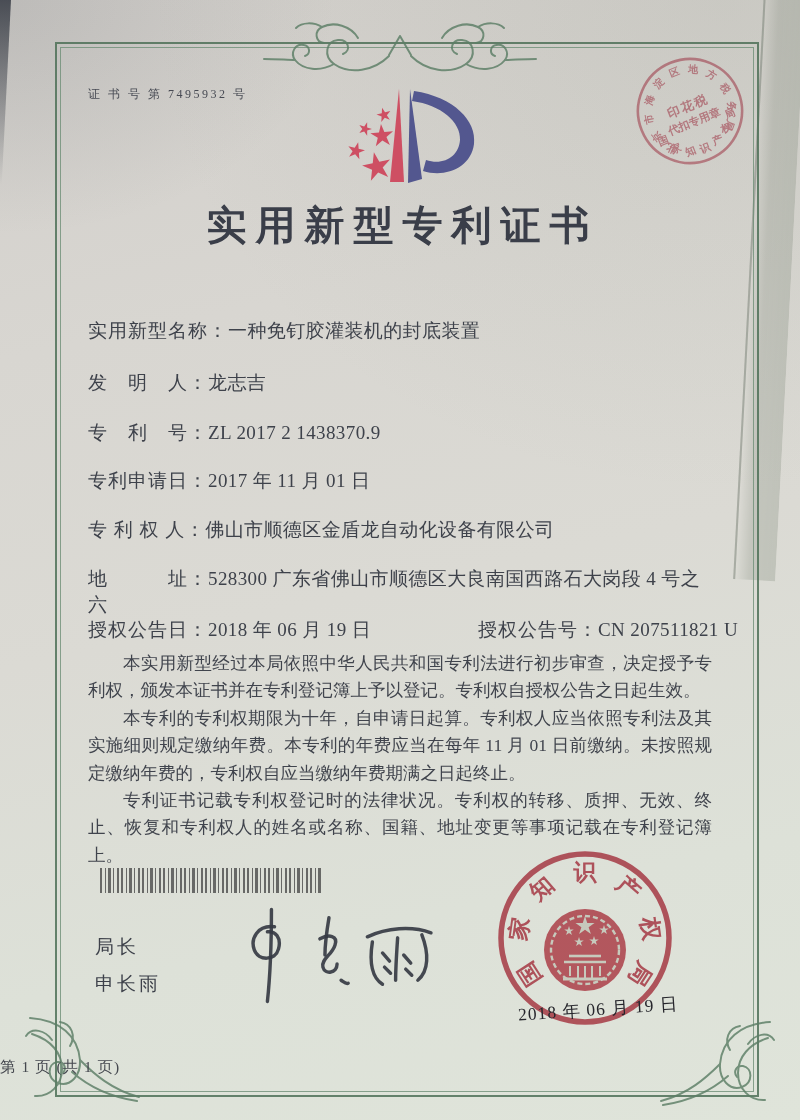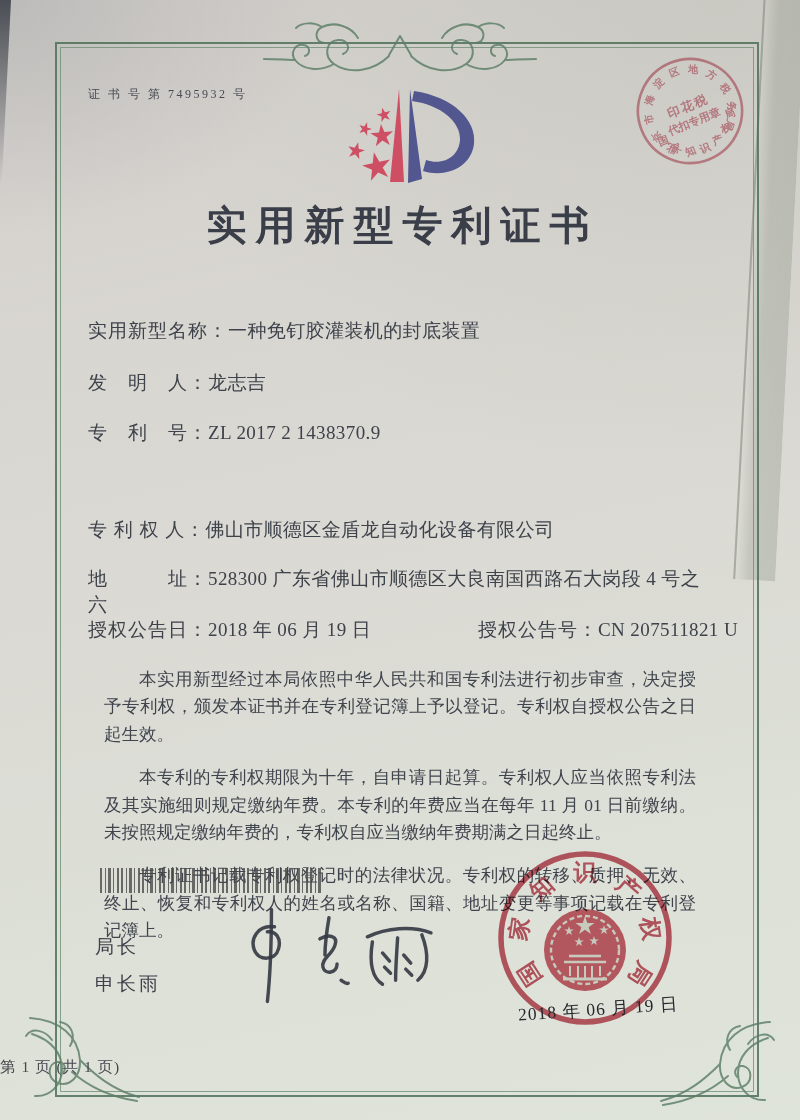--- a/index.html
+++ b/index.html
@@ -25,21 +25,21 @@
     border:1px solid rgba(110,143,119,.8);}
   .orn{position:absolute;stroke:#5c7e66;fill:none;stroke-width:2;opacity:.82;stroke-linecap:round;}
   .cert-no{position:absolute;left:88px;top:86px;font-size:12px;letter-spacing:2.5px;color:#474a53;}
   .logo{position:absolute;left:328px;top:82px;width:160px;height:112px;}
   .title{position:absolute;left:0;right:0;top:198px;text-align:center;
     font-size:40px;font-weight:600;letter-spacing:9px;padding-left:5px;color:#3a3e49;}
   .row{position:absolute;left:88px;font-size:19px;letter-spacing:.4px;color:#3e424b;line-height:26px;}
   .row .lbl{letter-spacing:1px;}
   .paras{position:absolute;left:88px;top:650px;width:624px;font-size:17.5px;
     line-height:27.4px;color:#40444d;text-align:justify;}
-  .paras p{margin:16px;text-indent:2em;}
+  .paras p{margin:0;text-indent:2em;}
   .barcode{position:absolute;left:100px;top:868px;width:222px;height:25px;opacity:.78;
     background:repeating-linear-gradient(90deg,
       #474747 0 2px,transparent 2px 5px,
       #474747 5px 6px,transparent 6px 8px,
       #474747 8px 11px,transparent 11px 13px,
       #474747 13px 14px,transparent 14px 17px,
       #474747 17px 19px,transparent 19px 21px);}
   .director-label{position:absolute;left:95px;top:934px;font-size:19px;letter-spacing:3px;color:#3d414a;}
   .director-name{position:absolute;left:95px;top:971px;font-size:19px;letter-spacing:3px;color:#3d414a;}
   .signature{position:absolute;left:224px;top:904px;width:212px;height:102px;}
@@ -134,20 +134,23 @@
 
   <div class="row" style="top:318px">
     <span class="lbl">实用新型名称：</span><span class="val">一种免钉胶灌装机的封底装置</span>
   </div>
   <div class="row" style="top:370px">
     <span class="lbl">发　明　人：</span><span class="val">龙志吉</span>
   </div>
   <div class="row" style="top:420px">
     <span class="lbl">专　利　号：</span><span class="val">ZL 2017 2 1438370.9</span>
   </div>
+  <div class="row" style="top:468px">
+    <span class="lbl">专利申请日：</span><span class="val">2017 年 11 月 01 日</span>
+  </div>
   <div class="row" style="top:517px">
     <span class="lbl">专 利 权 人：</span><span class="val">佛山市顺德区金盾龙自动化设备有限公司</span>
   </div>
   <div class="row" style="top:566px;width:620px">
     <span class="lbl">地　　　址：</span><span class="val">528300 广东省佛山市顺德区大良南国西路石大岗段 4 号之六</span>
   </div>
   <div class="row" style="top:617px">
     <span class="lbl">授权公告日：</span><span class="val">2018 年 06 月 19 日</span>
   </div>
   <div class="row" style="top:617px;left:478px">

